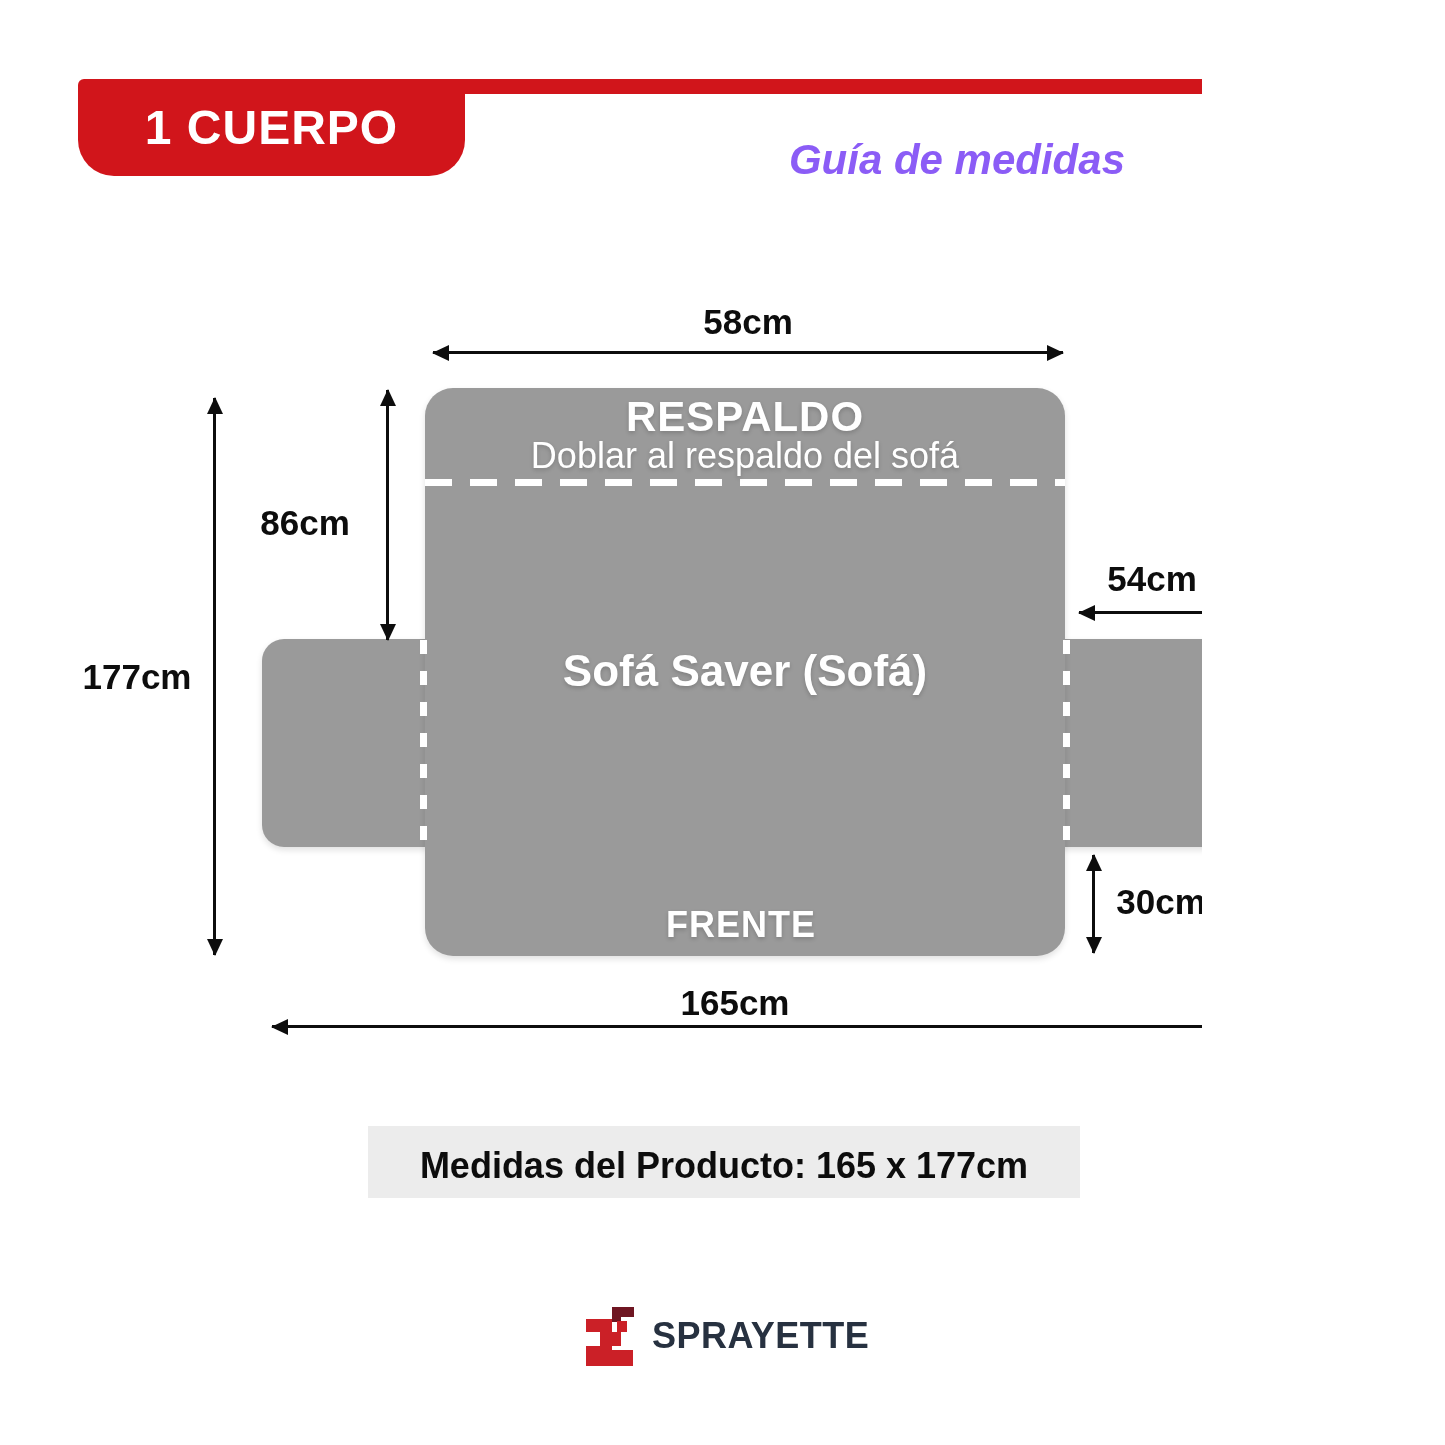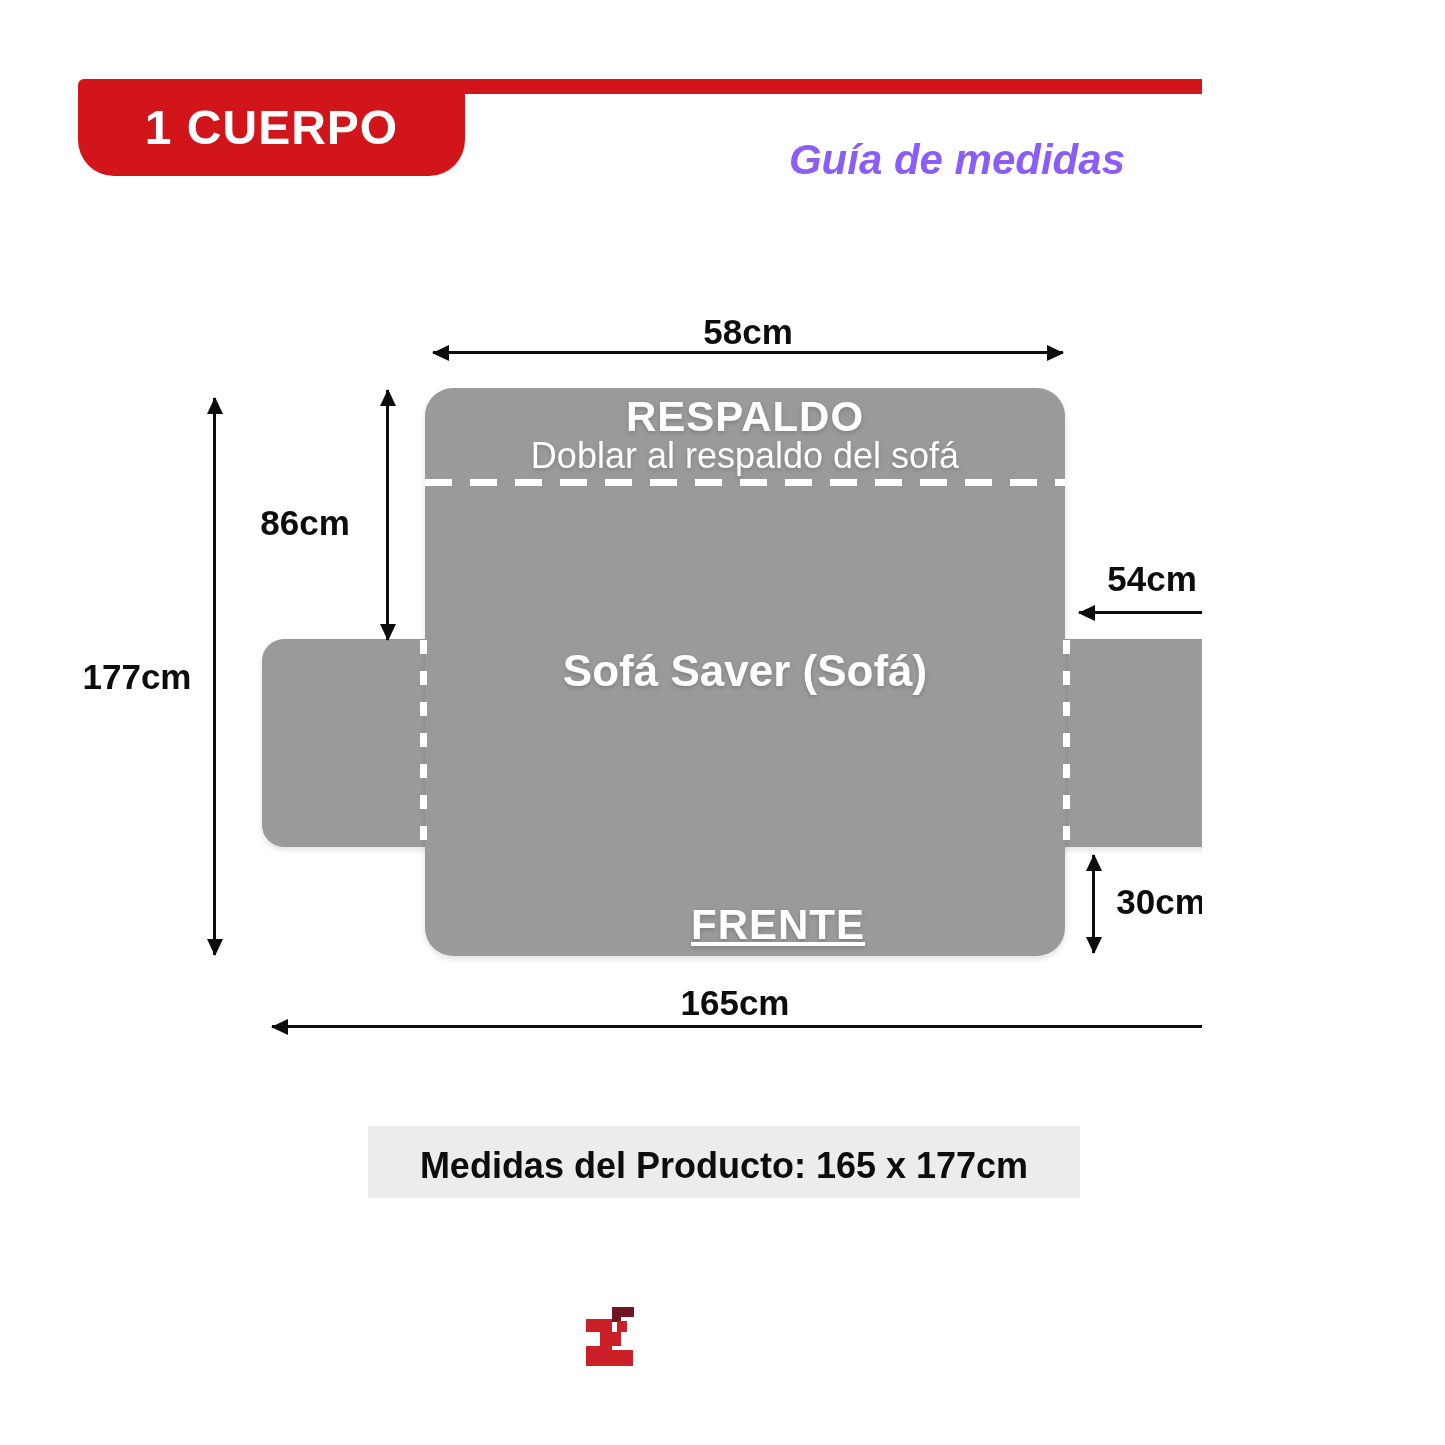--- a/index.html
+++ b/index.html
@@ -39,21 +39,21 @@
   }
   .dash-v-left{left:420px;}
   .dash-v-right{left:1063px;}
 
   
   .cover-label{color:#fff;transform:translate(-50%,-50%);white-space:nowrap;text-align:right;
     text-shadow:0 2px 4px rgba(0,0,0,.18);}
   .lbl-back{left:745px;top:417px;font-weight:bold;font-size:42px;letter-spacing:1px;}
   .lbl-back-sub{left:745px;top:456px;font-size:36px;}
   .lbl-center{left:745px;top:671px;font-weight:bold;font-size:44px;}
-  .lbl-front{left:778px;top:925px;font-weight:bold;font-size:42px;letter-spacing:1px;text-decoration:underline;}
+  .lbl-front{left:741px;top:925px;font-weight:bold;font-size:36px;letter-spacing:1px;}
 
   
   .arrow-h,.arrow-v{background:#0d0d0d;}
   .arrow-h{height:3px;}
   .arrow-v{width:3px;}
   .arrow-h::before,.arrow-h::after,.arrow-v::before,.arrow-v::after{
     content:"";position:absolute;width:0;height:0;
   }
   .arrow-h::before{left:-1px;top:50%;transform:translateY(-50%);
     border-top:8px solid transparent;border-bottom:8px solid transparent;border-right:17px solid #0d0d0d;}
@@ -66,21 +66,21 @@
 
   .a58 {left:433px;top:351px;width:630px;}
   .a86 {left:386px;top:390px;height:250px;}
   .a177{left:213px;top:398px;height:557px;}
   .a54 {left:1079px;top:611px;width:148px;}
   .a61 {left:1264px;top:646px;height:193px;}
   .a30 {left:1092px;top:855px;height:98px;}
   .a165{left:272px;top:1025px;width:953px;}
 
   .mlabel{font-weight:bold;font-size:35px;color:#0d0d0d;transform:translate(-50%,-50%);white-space:nowrap;}
-  .m58 {left:748px;top:332px;}
+  .m58 {left:748px;top:322px;}
   .m86 {left:305px;top:523px;}
   .m177{left:137px;top:677px;}
   .m54 {left:1152px;top:579px;}
   .m61 {left:1338px;top:745px;}
   .m30 {left:1161px;top:902px;text-align:right;}
   .m165{left:735px;top:1003px;}
 
   
   .size-box{
     left:368px;top:1126px;width:712px;height:72px;background:#ececec;
@@ -142,14 +142,15 @@
 
   <div class="abs logo">
     <span class="blk blk-maroon" style="left:28px;top:3px;width:22px;height:10px;"></span>
     <span class="blk blk-maroon" style="left:28px;top:13px;width:9px;height:5px;"></span>
     <span class="blk blk-red" style="left:2px;top:15px;width:26px;height:13px;"></span>
     <span class="blk blk-red" style="left:33px;top:17px;width:10px;height:11px;"></span>
     <span class="blk blk-red" style="left:16px;top:28px;width:21px;height:14px;"></span>
     <span class="blk blk-red" style="left:2px;top:42px;width:26px;height:20px;"></span>
     <span class="blk blk-red" style="left:28px;top:46px;width:21px;height:16px;"></span>
   </div>
+  <div class="abs brand-name">SPRAYETTE</div>
 
 </div>
 
 </body></html>

